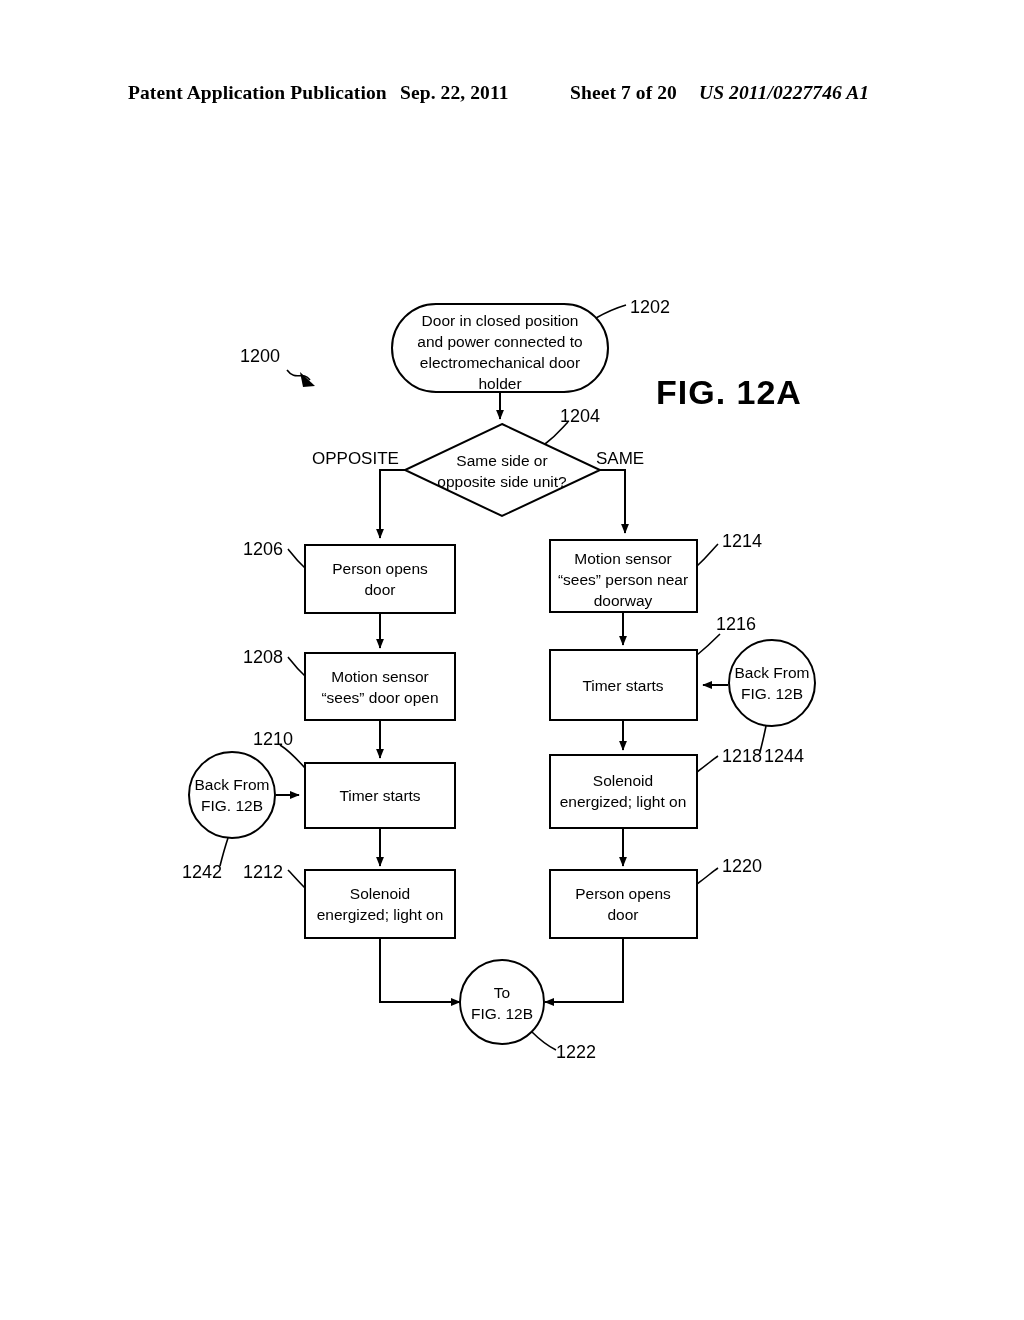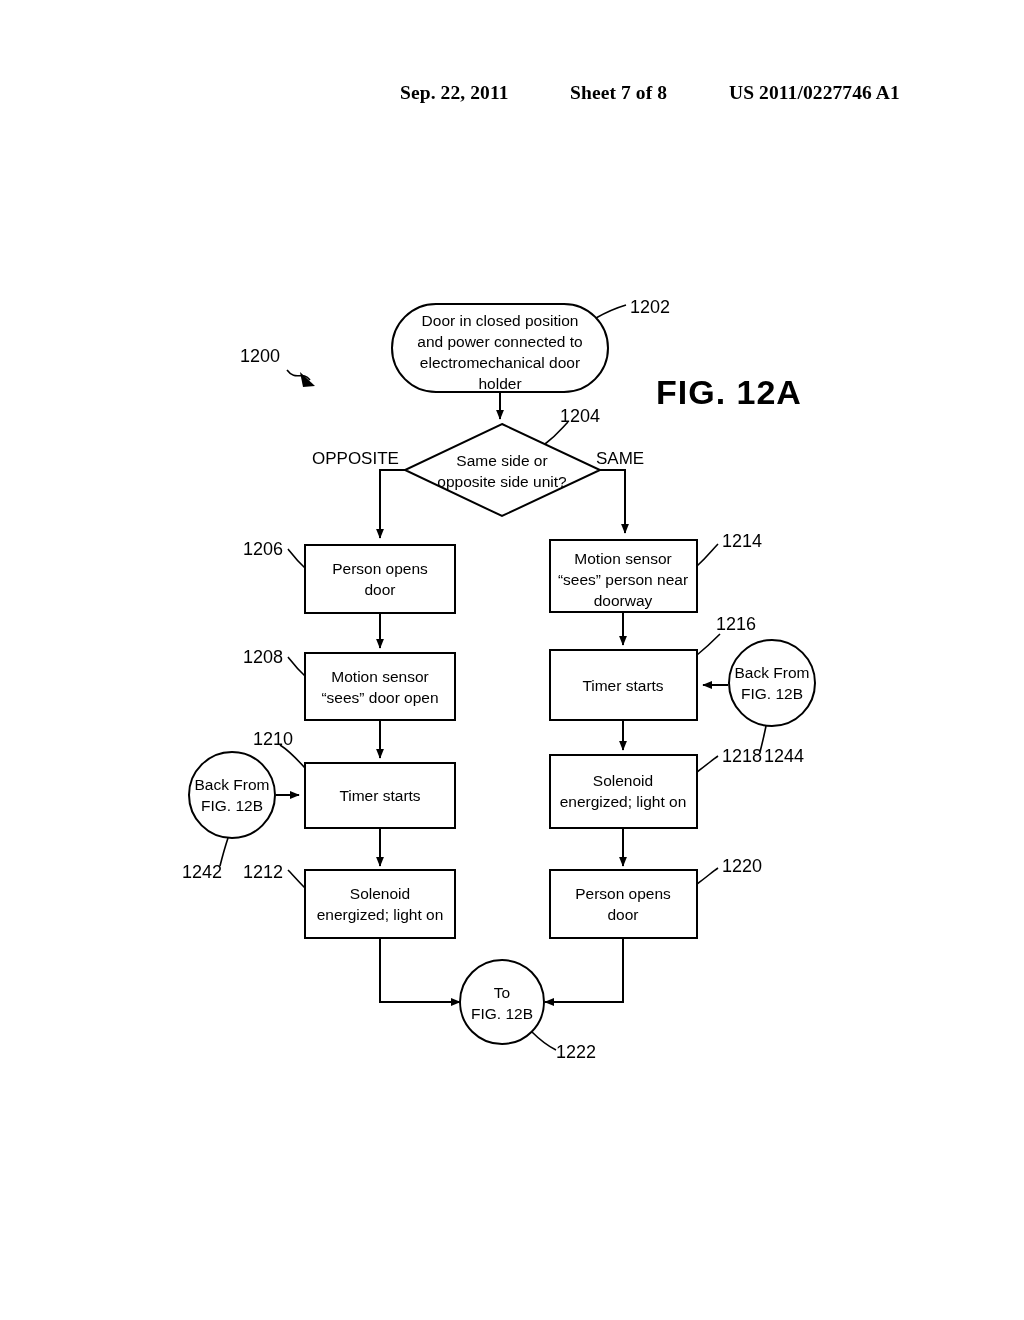--- a/index.html
+++ b/index.html
@@ -38,21 +38,22 @@
   #patent-header .hdr-date {
     position: absolute;
     left: 400px;
   }
   #patent-header .hdr-sheet {
     position: absolute;
     left: 570px;
   }
   #patent-header .hdr-number {
     position: absolute;
-    left: 729px;
+    left: 699px;
+    font-style: italic;
   }
   
   #figure-svg {
     position: absolute;
     top: 0;
     left: 0;
     width: 1024px;
     height: 1320px;
   }
   .node-text {
@@ -92,22 +93,23 @@
     stroke-width: 1.6;
     fill: none;
   }
 </style>
 </head>
 <body>
 
 <div id="page">
 
   <div id="patent-header">
+    <span class="hdr-pub">Patent Application Publication</span>
     <span class="hdr-date">Sep. 22, 2011</span>
-    <span class="hdr-sheet">Sheet 7 of 8</span>
+    <span class="hdr-sheet">Sheet 7 of 20</span>
     <span class="hdr-number">US 2011/0227746 A1</span>
   </div>
 
   <svg id="figure-svg" viewBox="0 0 1024 1320">
     <defs>
       <marker id="arrow" markerWidth="11" markerHeight="11" refX="9.2" refY="4" orient="auto" markerUnits="userSpaceOnUse">
         <path d="M0,0 L10,4 L0,8 z" fill="#000000"></path>
       </marker>
       <marker id="arrowsm" markerWidth="10" markerHeight="10" refX="8.6" refY="3.6" orient="auto" markerUnits="userSpaceOnUse">
         <path d="M0,0 L9,3.6 L0,7.2 z" fill="#000000"></path>

